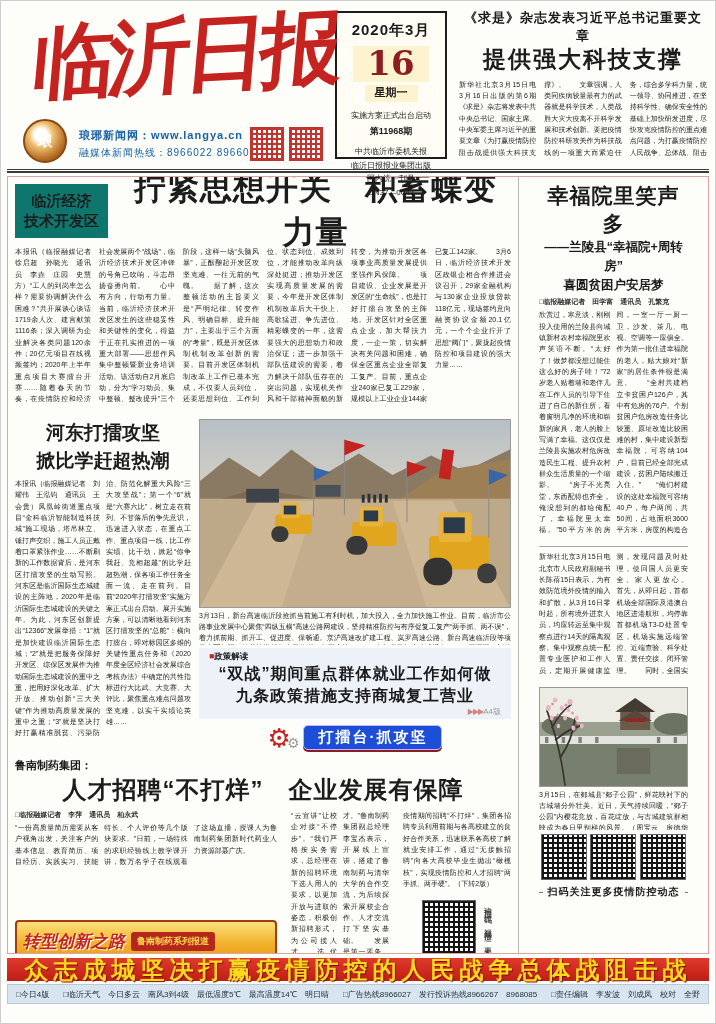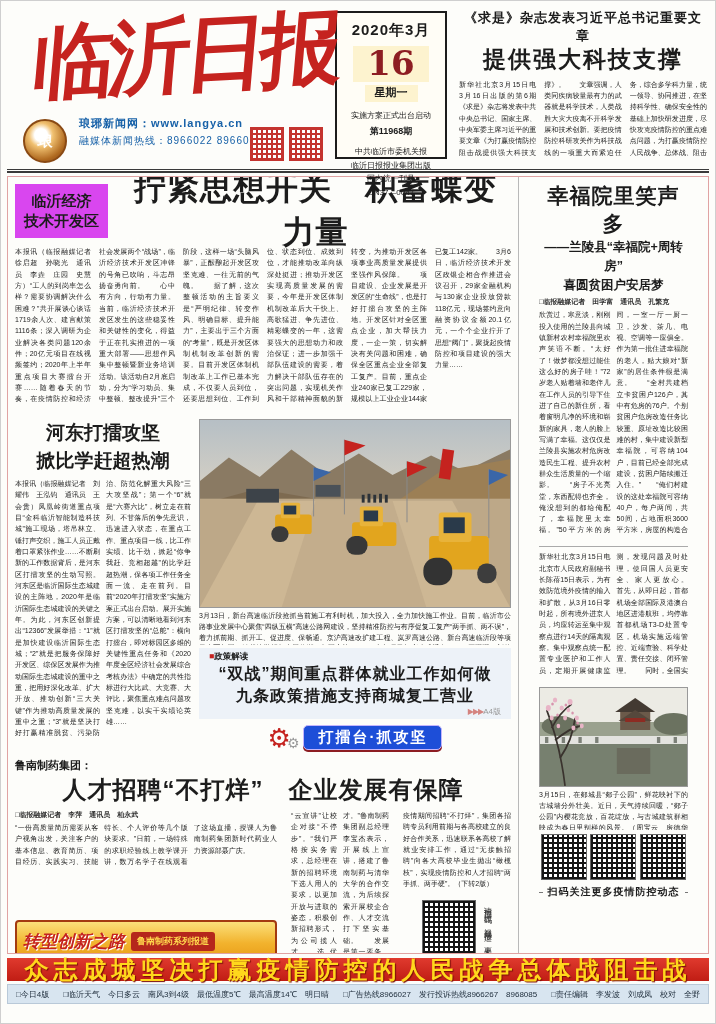--- a/index.html
+++ b/index.html
@@ -16,21 +16,21 @@
     font-family:"DejaVu Serif", serif; font-weight:bold; color:#c5231f;
     font-size:82px; line-height:1; letter-spacing:-6px; white-space:nowrap;
     transform:rotate(-3deg) skewX(-8deg); position:absolute; left:26px; top:6px;
   }
   .seal {
     position:absolute; left:16px; bottom:6px; width:44px; height:44px; border-radius:50%;
     background:radial-gradient(circle at 40% 35%, #fff 0 18%, #f0c070 34%, #b06a20 70%, #7a3c10 100%);
     border:2px solid #8a4a14; display:flex; align-items:center; justify-content:center;
     color:#fff; font-size:15px; font-weight:bold;
   }
-  .mast-sub { position:absolute; left:72px; bottom:20px; line-height:1.6; }
+  .mast-sub { position:absolute; left:72px; bottom:8px; line-height:1.6; }
   .mast-site { color:#1761a8; font-weight:bold; font-size:11px; letter-spacing:1px; }
   .mast-hot  { color:#1761a8; font-size:10px; letter-spacing:1px; }
   .mast-qrs { position:absolute; right:6px; bottom:8px; display:flex; gap:5px; }
   .qr { background-color:#fff;
     background-image:repeating-linear-gradient(0deg,#151515 0 2px,transparent 2px 5px),
                      repeating-linear-gradient(90deg,#151515 0 2px,#fff 2px 5px);
     border:1px solid #666; }
   .qr.red { background-image:repeating-linear-gradient(0deg,#c4342f 0 2px,transparent 2px 5px),
                              repeating-linear-gradient(90deg,#c4342f 0 2px,#fff 2px 5px); border-color:#c4342f; }
   .qr.s36 { width:34px; height:34px; } .qr.s54 { width:54px; height:54px; } .qr.s46 { width:46px; height:46px; }
@@ -50,21 +50,21 @@
   .lead-kicker { text-align:center; font-size:13px; font-weight:bold; letter-spacing:1px; }
   .lead-h { text-align:center; font-size:23px; font-weight:bold; letter-spacing:2px; line-height:1.25; }
   .lead-body { margin-top:5px; column-count:3; column-gap:8px; font-size:7px; line-height:1.62;
                text-align:justify; height:84px; overflow:hidden; color:#222; }
   .rule { margin:0 6px; border-top:1px solid #3a3a3a; border-bottom:2px solid #3a3a3a; height:4px; }
   
   .main { margin:3px 6px 0; border:1px solid #e0a3a3; display:flex; height:778px; background:#fdfdfa; }
   .left-sec { flex:1; padding:5px 7px 0 7px; overflow:hidden; }
   .right-col { width:190px; border-left:1px solid #b9b9b9; padding:5px 20px 0; overflow:hidden; }
   .h-row { display:flex; align-items:center; gap:12px; height:58px; }
-  .kicker-box { background:#d946ef; padding:7px 9px; font-size:15px; font-weight:bold;
+  .kicker-box { background:#0f766e; padding:7px 9px; font-size:15px; font-weight:bold;
                 line-height:1.35; text-align:center; white-space:nowrap; }
   .main-h { flex:1; text-align:center; font-size:32px; font-weight:bold; letter-spacing:1px; }
   .body-txt { font-size:7px; line-height:1.62; text-align:justify; color:#222; overflow:hidden; }
   .main-body { column-count:6; column-gap:8px; height:168px; margin-top:6px; }
   .row-c { display:flex; gap:8px; margin-top:5px; height:332px; }
   .hedong { width:176px; }
   .hedong h3 { text-align:center; font-size:19px; font-weight:bold; line-height:1.45; margin-bottom:4px; }
   .hedong-body { column-count:2; column-gap:6px; height:276px; }
   .photo-stack { flex:1; display:flex; flex-direction:column; }
   .photo-main { height:192px; border:1px solid #999; background:#cfc9bd; }

